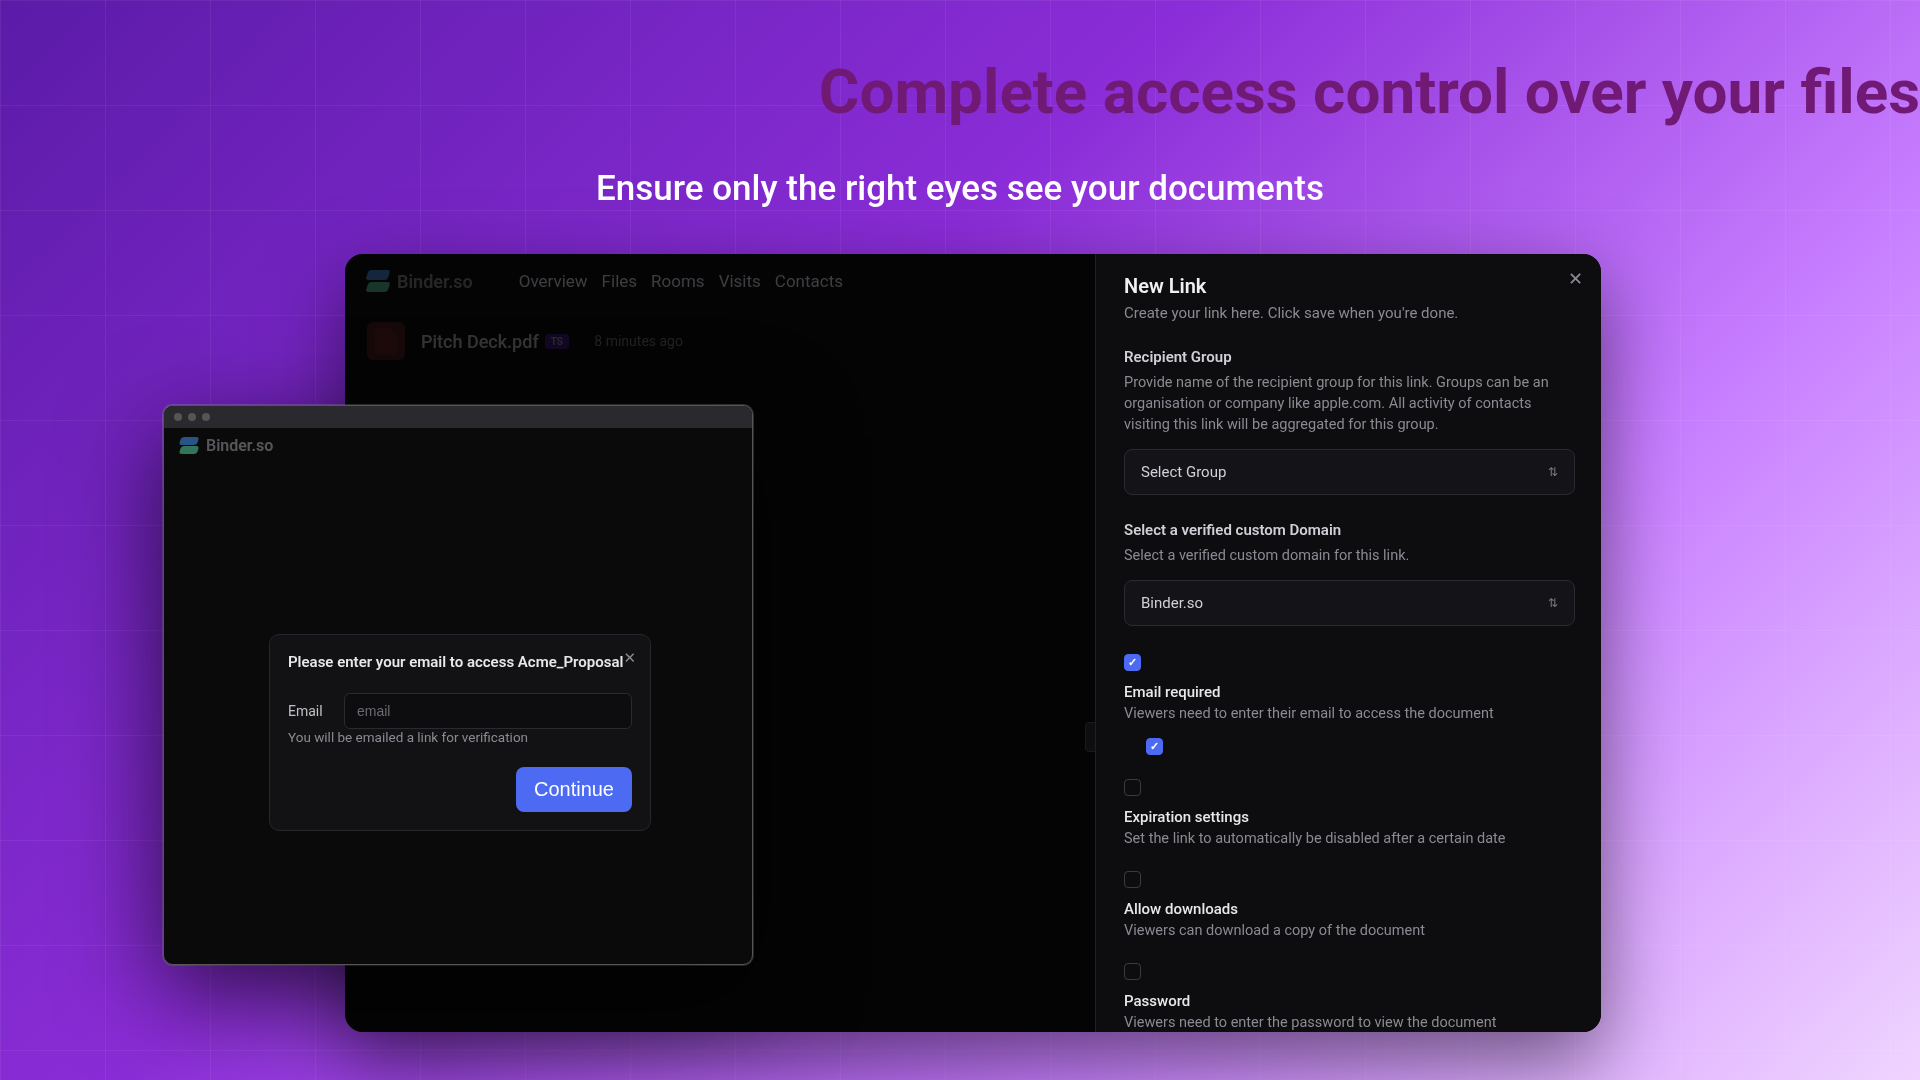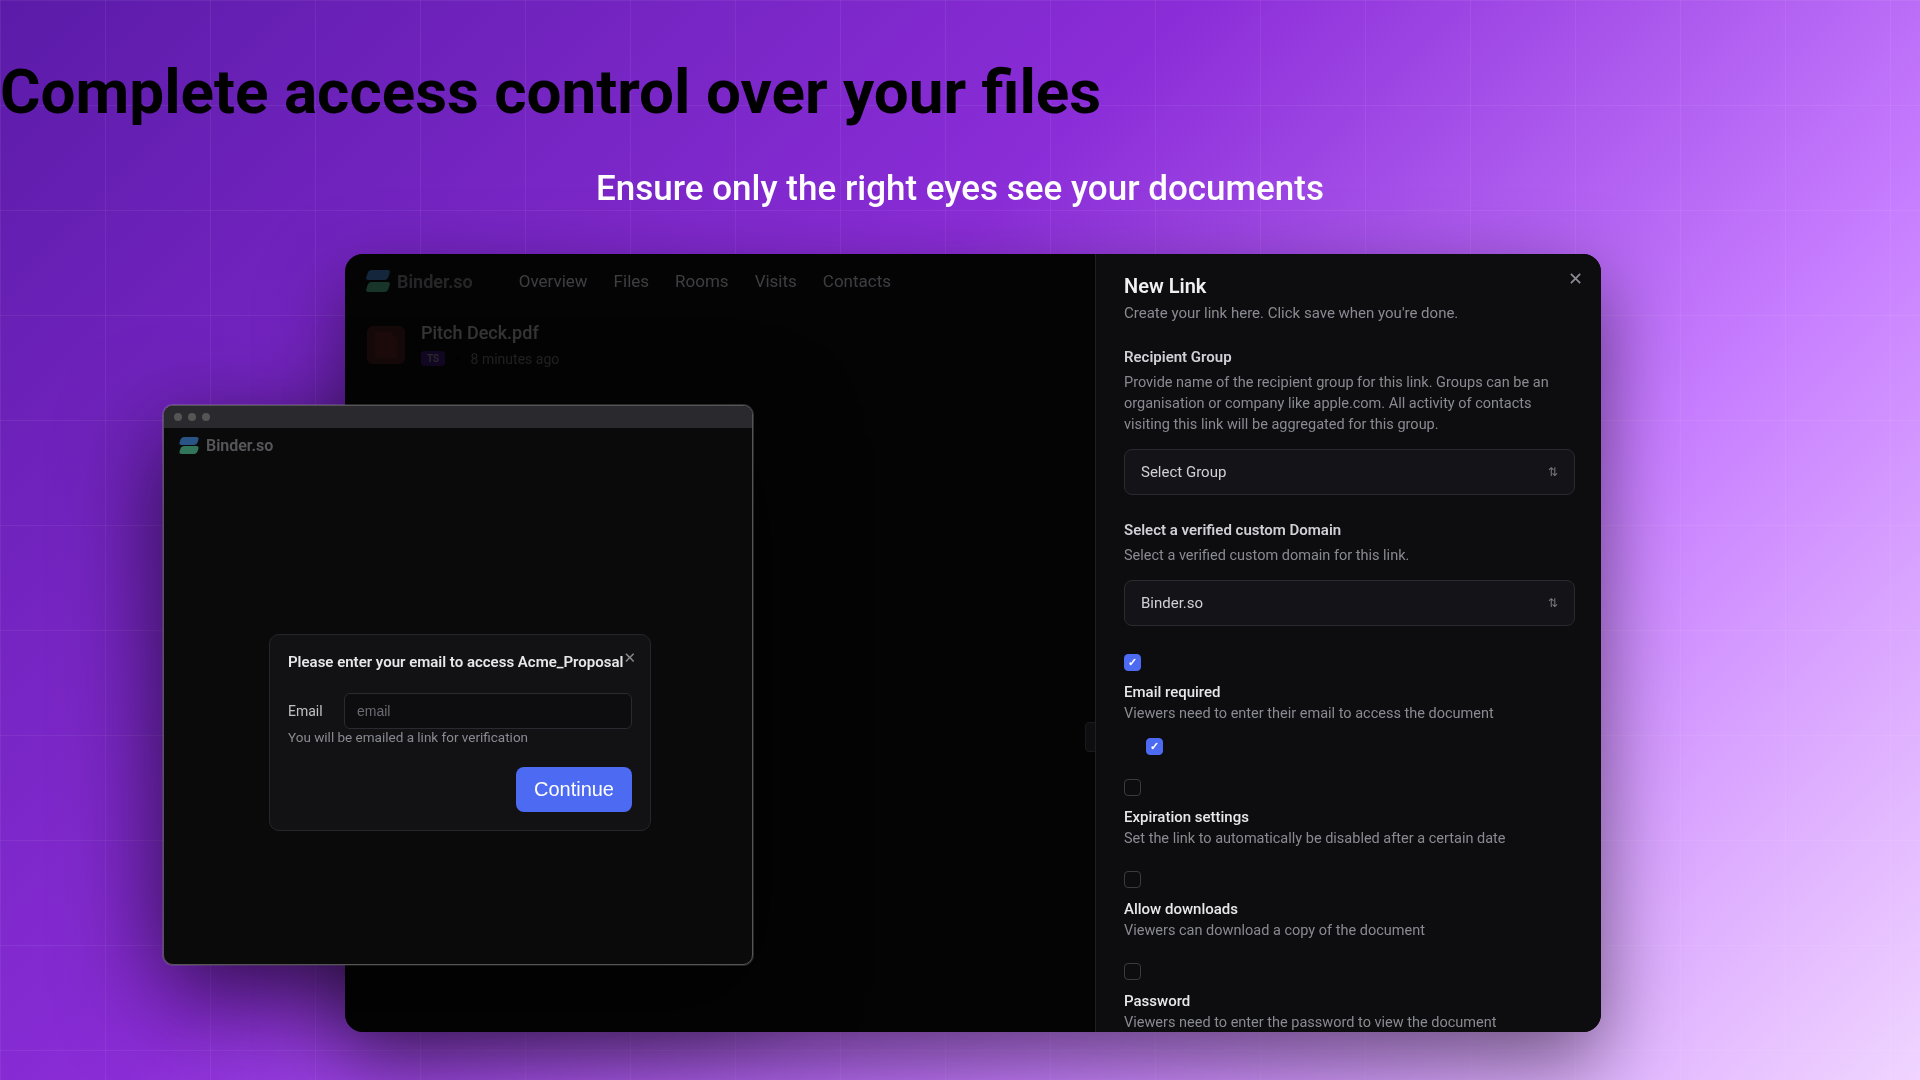--- a/index.html
+++ b/index.html
@@ -14,22 +14,22 @@
     linear-gradient(135deg, #5b1ba8 0%, #8b2dd8 40%, #c77dff 70%, #f0d5ff 100%);
   background-size: 105px 105px, 105px 105px, cover;
   position: relative;
   overflow: hidden;
 }
 .hero-title {
   position: absolute;
   top: 55px;
   left: 0;
   width: 100%;
-  text-align: left;
-  color: #000000;
+  text-align: right;
+  color: #701a75;
   font-size: 62px;
   font-weight: 700;
 }
 .hero-subtitle {
   position: absolute;
   top: 168px;
   left: 0;
   width: 100%;
   text-align: center;
   color: #fff;
@@ -72,21 +72,21 @@
   content: "";
   position: absolute;
   left: 0; right: 0;
   height: 45%;
   border-radius: 3px;
   transform: skewX(-18deg);
 }
 .brand-mark::before { top: 0; background: #4a9eff; }
 .brand-mark::after { bottom: 0; background: #5de0a8; }
 .brand-name { color: #c9c9d0; font-weight: 600; font-size: 18px; opacity: 0.8; }
-.main-nav { display: flex; gap: 26px; margin-left: 36px; }
+.main-nav { display: flex; gap: 14px; margin-left: 36px; }
 .nav-item { color: #8a8a92; font-size: 17px; cursor: pointer; }
 
 .file-row {
   display: flex;
   align-items: center;
   padding: 8px 22px;
   gap: 16px;
   margin-top: 6px;
   opacity: 0.5;
 }
@@ -101,21 +101,21 @@
   position: relative;
 }
 .pdf-icon::after {
   content: "";
   width: 22px;
   height: 26px;
   background: #7a2a2a;
   border-radius: 2px;
   clip-path: polygon(0 0, 70% 0, 100% 25%, 100% 100%, 0 100%);
 }
-.file-meta { display: flex; flex-direction: column; gap: 6px; }
+.file-meta { display: flex; flex-direction: row; gap: 6px; }
 .file-name { color: #e0e0e5; font-size: 18px; font-weight: 500; }
 .file-sub { display: flex; align-items: center; gap: 10px; }
 .ts-badge {
   background: #4c1d95;
   color: #b8b8c0;
   font-size: 10px;
   padding: 2px 6px;
   border-radius: 4px;
   font-weight: 600;
 }

